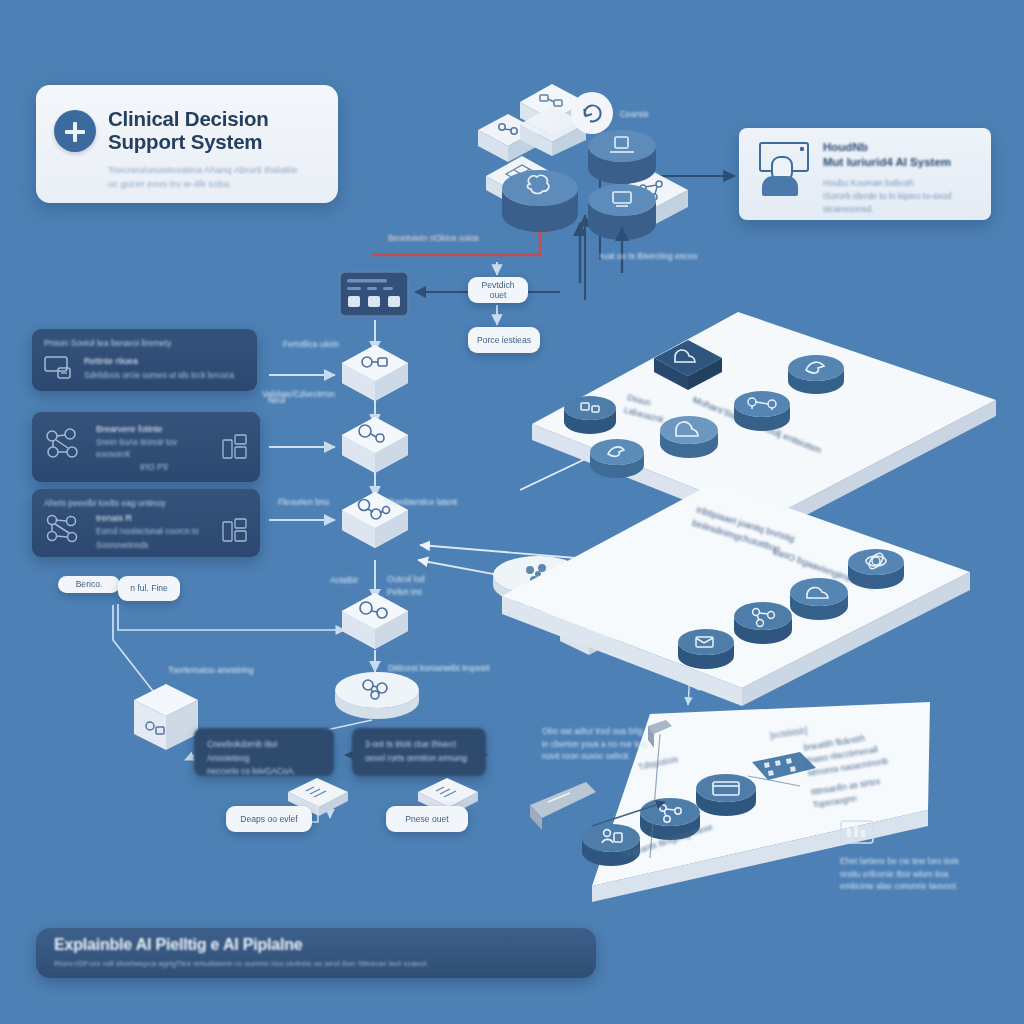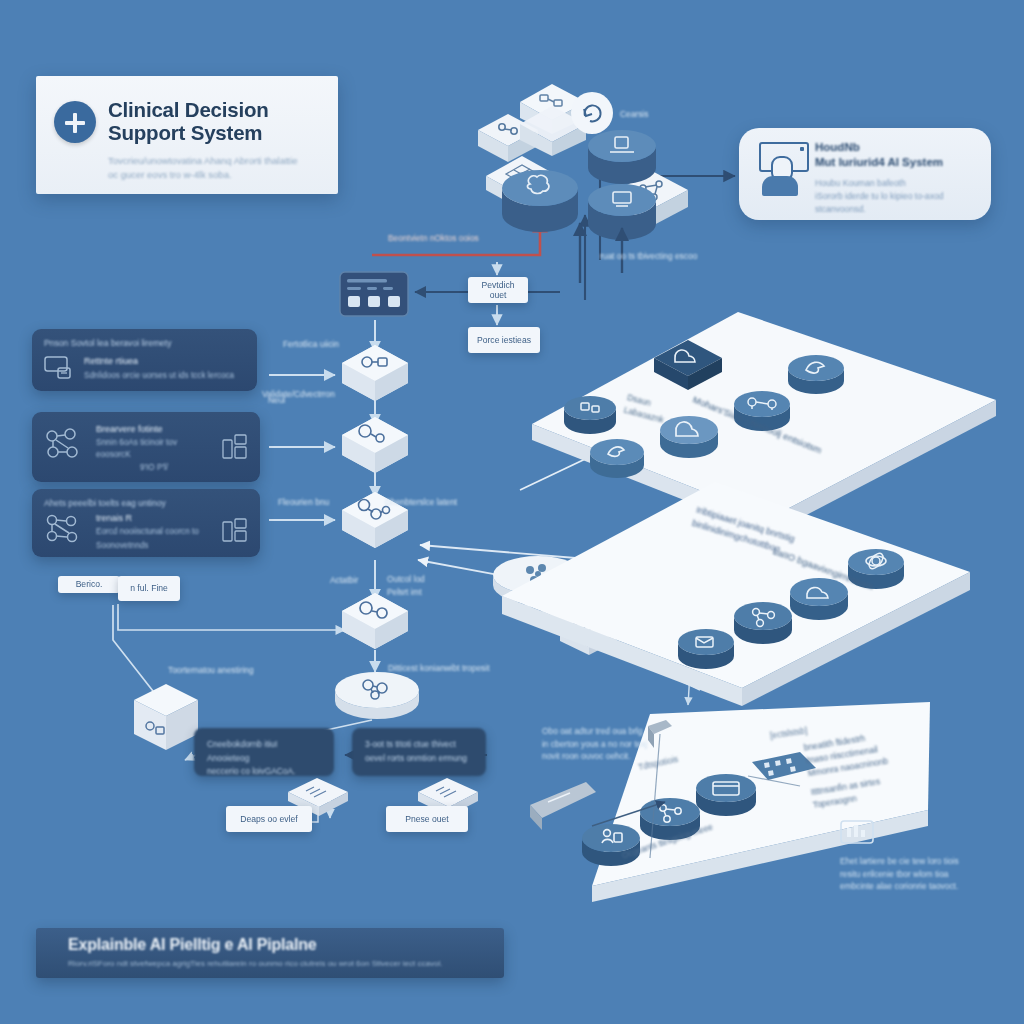--- a/index.html
+++ b/index.html
@@ -10,23 +10,23 @@
     position:relative;
   }
   .stage{position:absolute;inset:0;}
 
   
   .blur{filter:blur(1.15px);}
   .blur3{filter:blur(0.9px);}
 
   
   .title-card{
-    position:absolute;left:36px;top:76px;width:302px;height:118px;
+    position:absolute;left:36px;top:85px;width:302px;height:118px;
     background:linear-gradient(180deg,#f4f7fb 0%,#e9eff6 100%);
-    border-radius:2px;
+    border-radius:14px;
     box-shadow:0 6px 18px rgba(20,45,80,.28);
     display:flex;flex-direction:column;justify-content:center;
     padding:24px 18px 12px 18px;box-sizing:border-box;
   }
   .title-row{display:flex;align-items:flex-start;gap:12px;}
   .plus-badge{
     width:42px;height:42px;border-radius:50%;background:#3a6a9e;
     flex:0 0 42px;position:relative;margin-top:2px;
     box-shadow:0 2px 4px rgba(0,0,0,.18);
   }
@@ -41,22 +41,22 @@
   }
   .title-sub{
     margin-top:9px;margin-left:54px;font-size:9.5px;color:#8fa8c2;
     line-height:1.5;
   }
 
   
   .callout-hitl{
     position:absolute;left:739px;top:128px;width:252px;height:92px;
     background:linear-gradient(180deg,#eef3f9 0%,#e3ebf4 100%);
-    border-radius:20px;box-shadow:0 6px 16px rgba(20,45,80,.26);
-    display:flex;gap:6px;padding:12px 14px;box-sizing:border-box;
+    border-radius:8px;box-shadow:0 6px 16px rgba(20,45,80,.26);
+    display:flex;gap:14px;padding:12px 14px;box-sizing:border-box;
   }
   .hitl-icon{flex:0 0 56px;height:56px;position:relative;}
   .hitl-icon .screen{
     position:absolute;left:6px;top:2px;width:46px;height:26px;
     border:2.4px solid #3f6c9e;border-radius:3px;
   }
   .hitl-icon .screen:after{
     content:"";position:absolute;right:3px;top:3px;width:4px;height:4px;
     background:#3f6c9e;border-radius:1px;
   }
@@ -66,44 +66,44 @@
   }
   .hitl-icon .body{
     position:absolute;left:9px;top:36px;width:36px;height:20px;
     background:#4a7aac;border-radius:11px 11px 2px 2px;
   }
   .hitl-title{font-size:11.5px;font-weight:bold;color:#2a4a70;line-height:1.32;}
   .hitl-body{margin-top:7px;font-size:8.6px;color:#7e9bbb;line-height:1.48;}
 
   
   .banner{
-    position:absolute;left:36px;top:928px;width:468px;height:50px;
+    position:absolute;left:36px;top:928px;width:560px;height:50px;
     background:linear-gradient(180deg,#3c5f8a 0%,#2f4e74 100%);
-    border-radius:3px;box-shadow:0 5px 14px rgba(16,35,60,.3);
-    padding:8px 32px;box-sizing:border-box;
+    border-radius:14px;box-shadow:0 5px 14px rgba(16,35,60,.3);
+    padding:8px 18px;box-sizing:border-box;
   }
   .banner-title{font-size:16px;font-weight:bold;color:#eef4fa;letter-spacing:-.2px;}
   .banner-sub{margin-top:4px;font-size:8px;color:#9fb8d2;line-height:1.4;}
 
   
   .dcard{
     position:absolute;background:linear-gradient(180deg,#34527a 0%,#2c4870 100%);
     border-radius:9px;box-shadow:0 5px 14px rgba(16,35,60,.3);
     padding:9px 12px;box-sizing:border-box;color:#cfe0f0;
   }
   .dcard .hd{font-size:8.6px;color:#b9cfe6;line-height:1.3;}
   .dcard .rw{display:flex;align-items:center;gap:10px;margin-top:6px;}
   .dcard .tx{flex:1;}
   .dcard .t1{font-size:9px;color:#e2edf8;line-height:1.35;}
   .dcard .t2{font-size:8.2px;color:#a9c2dc;line-height:1.4;margin-top:2px;}
   .ico-line{flex:0 0 auto;opacity:.85;}
 
   
   .pill{
-    position:absolute;background:#f2f6fb;border-radius:3px;
+    position:absolute;background:#f2f6fb;border-radius:9px;
     box-shadow:0 3px 8px rgba(16,35,60,.26);
     font-size:8.6px;color:#3d5f86;display:flex;align-items:center;
     justify-content:center;padding:0 8px;box-sizing:border-box;
     line-height:1.2;text-align:center;
   }
 
   
   .nbox{
     position:absolute;background:#2e4b6e;border-radius:8px;
     box-shadow:0 4px 11px rgba(16,35,60,.3);

